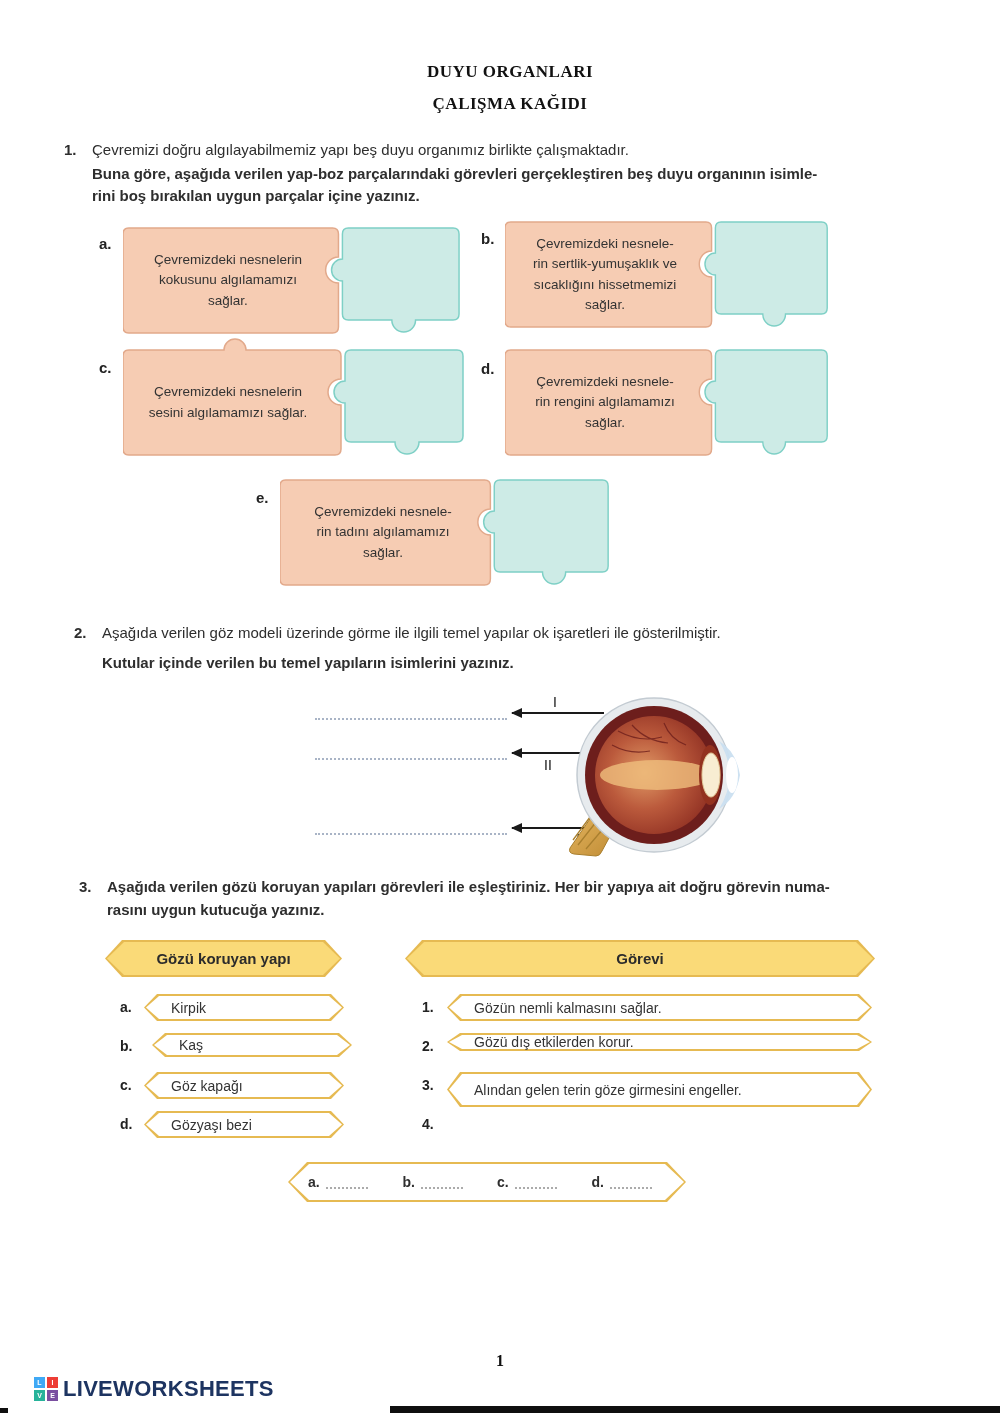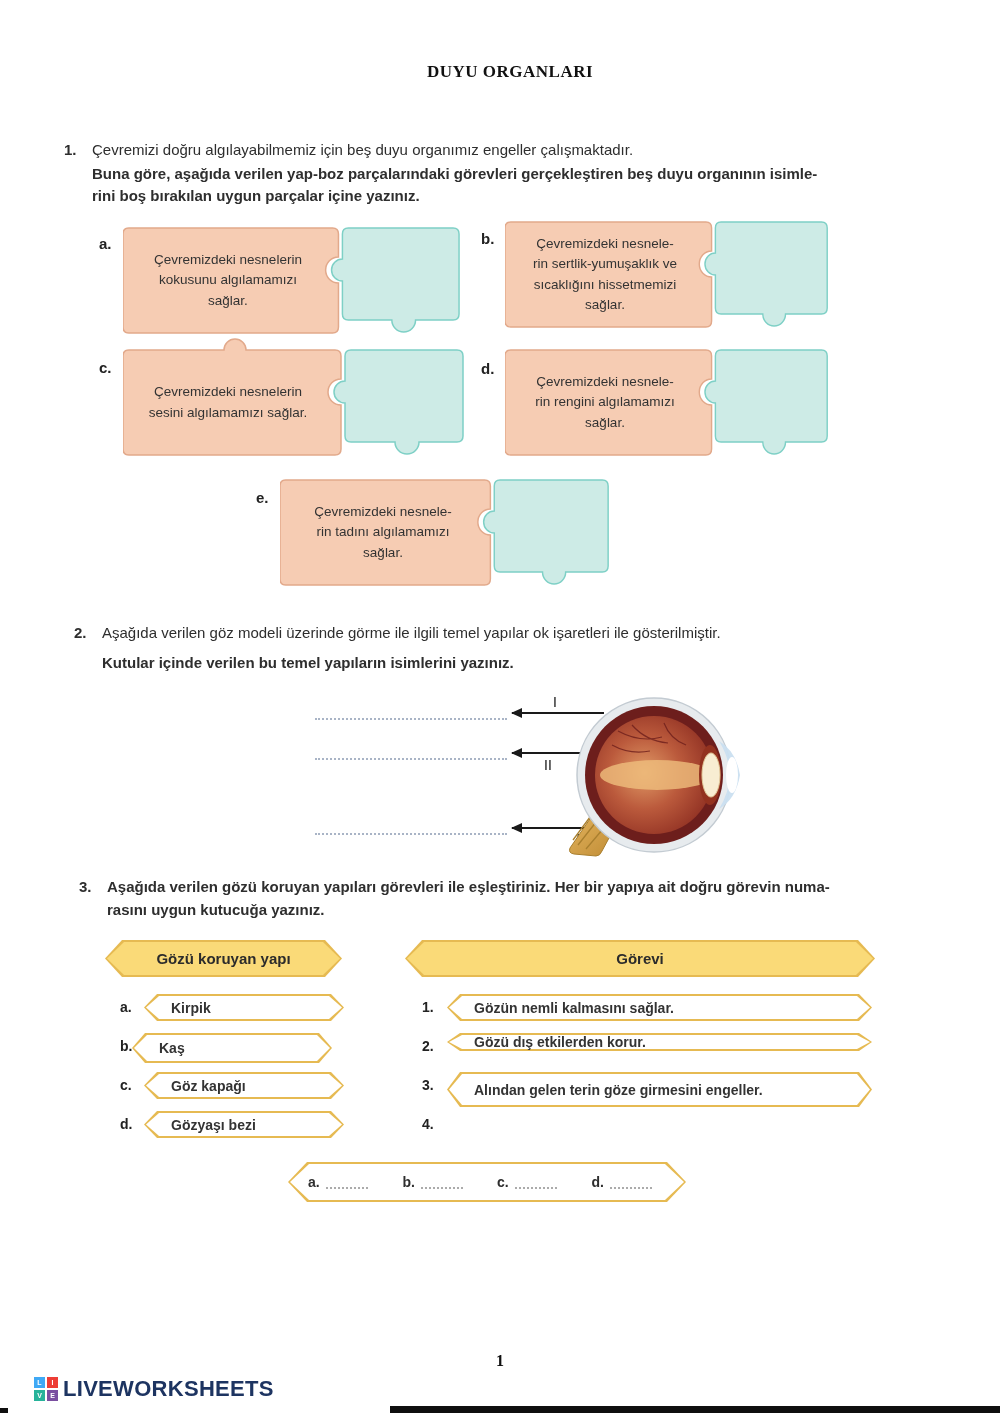--- a/index.html
+++ b/index.html
@@ -57,21 +57,21 @@
   .chev-f { inset:2px; background:#fff; }
   .chev.filled .chev-f { background:var(--gold,#fada78); }
   .hdr  .chev-b, .hdr  .chev-f { clip-path:polygon(17px 0, calc(100% - 17px) 0, 100% 50%, calc(100% - 17px) 100%, 17px 100%, 0 50%); }
   .itm  .chev-b, .itm  .chev-f { clip-path:polygon(13px 0, calc(100% - 13px) 0, 100% 50%, calc(100% - 13px) 100%, 13px 100%, 0 50%); }
   .strip .chev-b, .strip .chev-f { clip-path:polygon(19px 0, calc(100% - 19px) 0, 100% 50%, calc(100% - 19px) 100%, 19px 100%, 0 50%); }
   .chev-t {
     position:absolute; inset:0; display:flex; align-items:center; justify-content:center;
     font-size:14px; color:#333;
   }
   .chev-t.hd { font-weight:bold; font-size:15px; color:#2b2b2b; }
-  .chev-t.left { justify-content:flex-start; padding-left:27px;font-weight:bold; }
+  .chev-t.left { justify-content:flex-start; padding-left:27px; }
   .ilabel { position:absolute; font-weight:bold; font-size:14px; color:#222; }
 
   .strip-content {
     position:absolute; inset:0; display:flex; align-items:center; padding-left:20px;
   }
   .sgroup { display:flex; align-items:flex-end; width:97px; font-size:14px; }
   .sgroup b { line-height:1; }
   .dots { display:inline-block; width:42px; height:4px; border-bottom:2px dotted #ababab; margin-left:6px; }
 
   
@@ -92,25 +92,26 @@
   .lg-2 { background:#27b39a; } .lg-3 { background:#7a4ea0; }
   .brand-text { font-size:22px; font-weight:bold; color:var(--brand-blue,#1d3461); letter-spacing:0.3px; }
   .bottom-bar { position:absolute; background:#0f0f0f; }
 </style>
 </head>
 <body>
 
 <div class="page">
 
   <div class="title">DUYU ORGANLARI</div>
+  <div class="subtitle">ÇALIŞMA KAĞIDI</div>
 
   <div class="qblock" style="top:139px; left:64px; width:882px;">
     <span class="qnum">1.</span>
     <div class="qtext">
-      <div>Çevremizi doğru algılayabilmemiz için beş duyu organımız engeller çalışmaktadır.</div>
+      <div>Çevremizi doğru algılayabilmemiz yapı beş duyu organımız birlikte çalışmaktadır.</div>
       <div class="bold prelines instr">Buna göre, aşağıda verilen yap-boz parçalarındaki görevleri gerçekleştiren beş duyu organının isimle-
 rini boş bırakılan uygun parçalar içine yazınız.</div>
     </div>
   </div>
 
   <span class="plabel" style="left:99px; top:235px;">a.</span>
   <div class="pair" style="left:123px; top:214px;">
     <svg width="340" height="134" viewBox="0 0 344 134" preserveAspectRatio="none">
       <path class="p-salmon" d="M6 14 H212 Q218 14 218 20 V43 A13 13 0 0 0 218 69 V113 Q218 119 212 119 H6 Q0 119 0 113 V20 Q0 14 6 14 Z"></path>
       <path class="p-teal" d="M228 14 H334 Q340 14 340 20 V100 Q340 106 334 106 H296 A12 12 0 0 1 272 106 H228 Q222 106 222 100 V67 A11 11 0 0 1 222 45 V20 Q222 14 228 14 Z"></path>
@@ -233,21 +234,21 @@
     <span class="chev-t hd">Görevi</span>
   </div>
 
   <span class="ilabel" style="left:120px; top:999px;">a.</span>
   <div class="chev itm" style="left:144px; top:994px; width:200px; height:27px;">
     <div class="chev-b"></div>
     <div class="chev-f"></div>
     <span class="chev-t left">Kirpik</span>
   </div>
   <span class="ilabel" style="left:120px; top:1038px;">b.</span>
-  <div class="chev itm" style="left:132px; top:1033px; width:200px; height:30px;">
+  <div class="chev itm" style="left:152px; top:1033px; width:200px; height:24px;">
     <div class="chev-b"></div>
     <div class="chev-f"></div>
     <span class="chev-t left">Kaş</span>
   </div>
   <span class="ilabel" style="left:120px; top:1077px;">c.</span>
   <div class="chev itm" style="left:144px; top:1072px; width:200px; height:27px;">
     <div class="chev-b"></div>
     <div class="chev-f"></div>
     <span class="chev-t left">Göz kapağı</span>
   </div>

